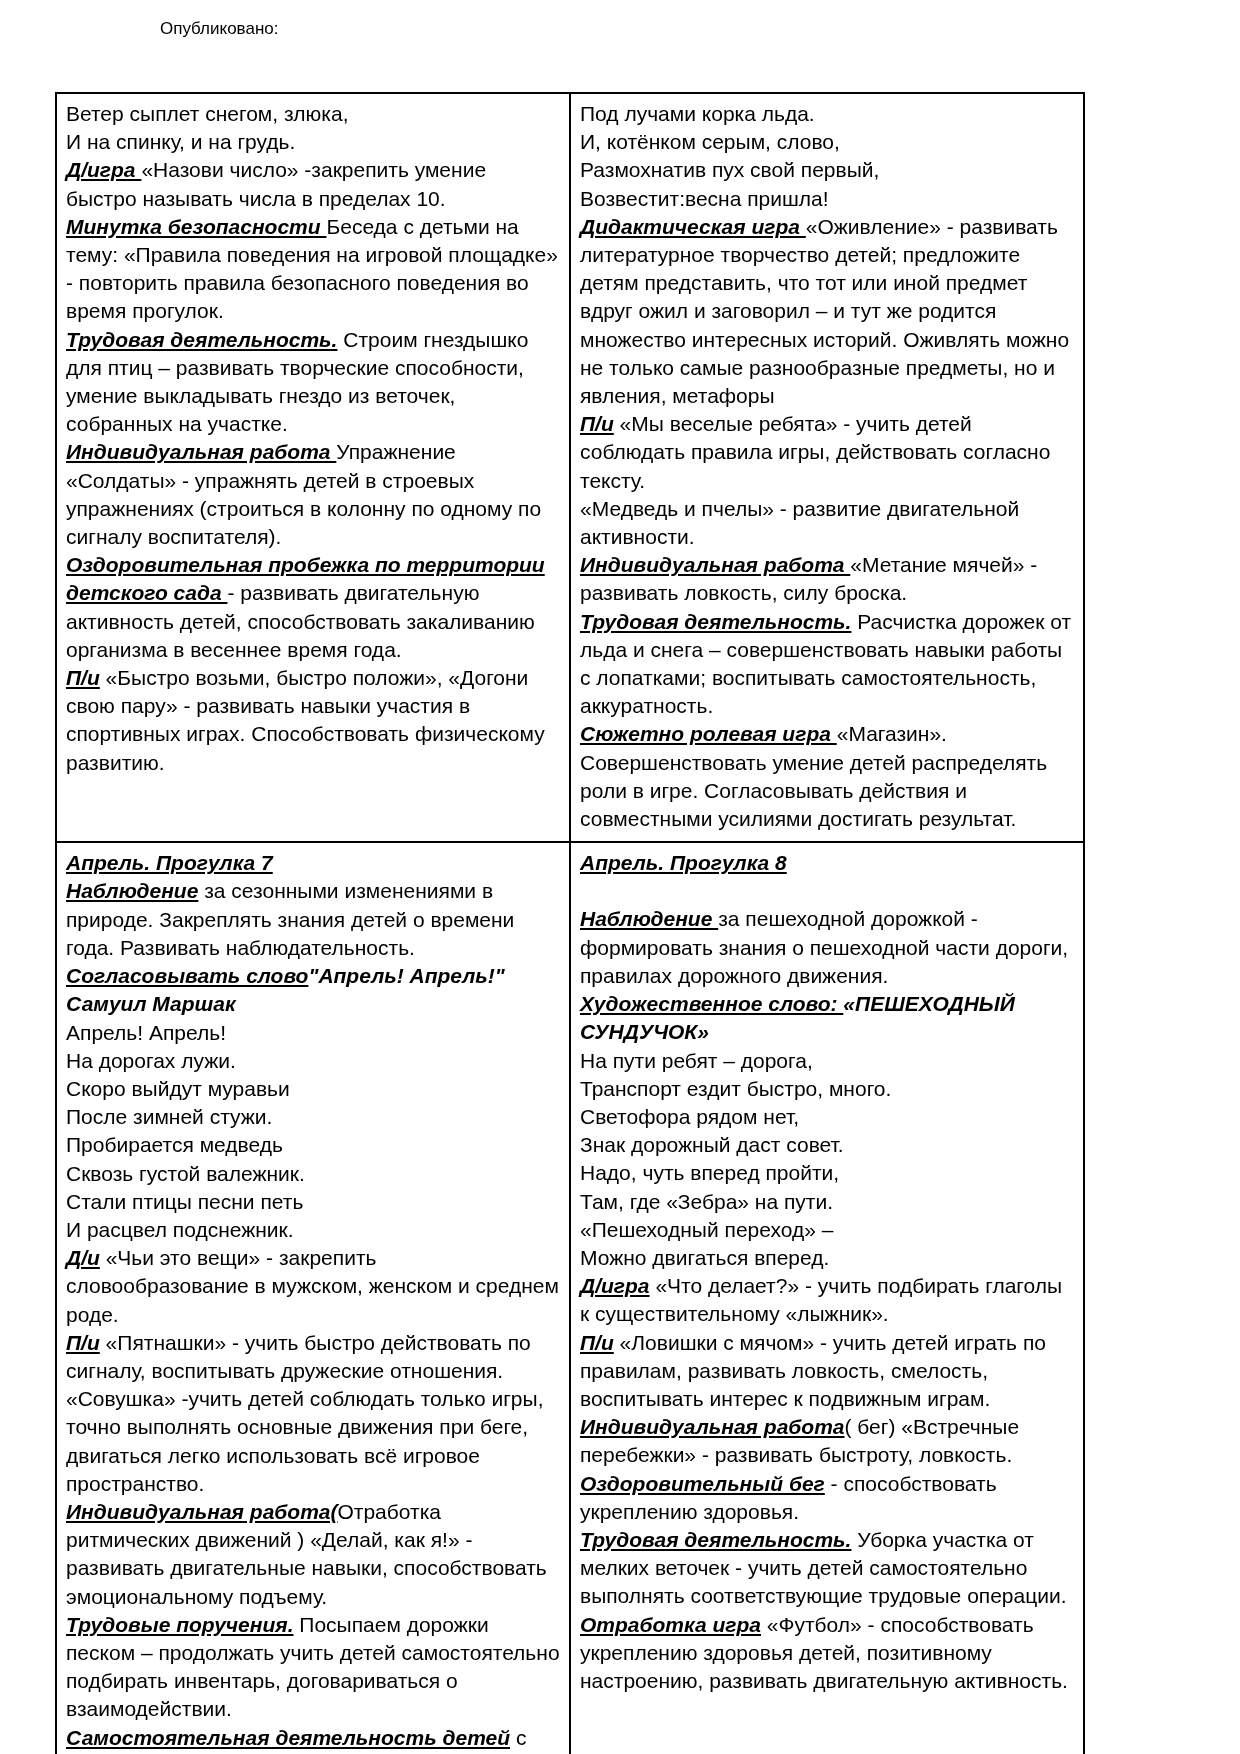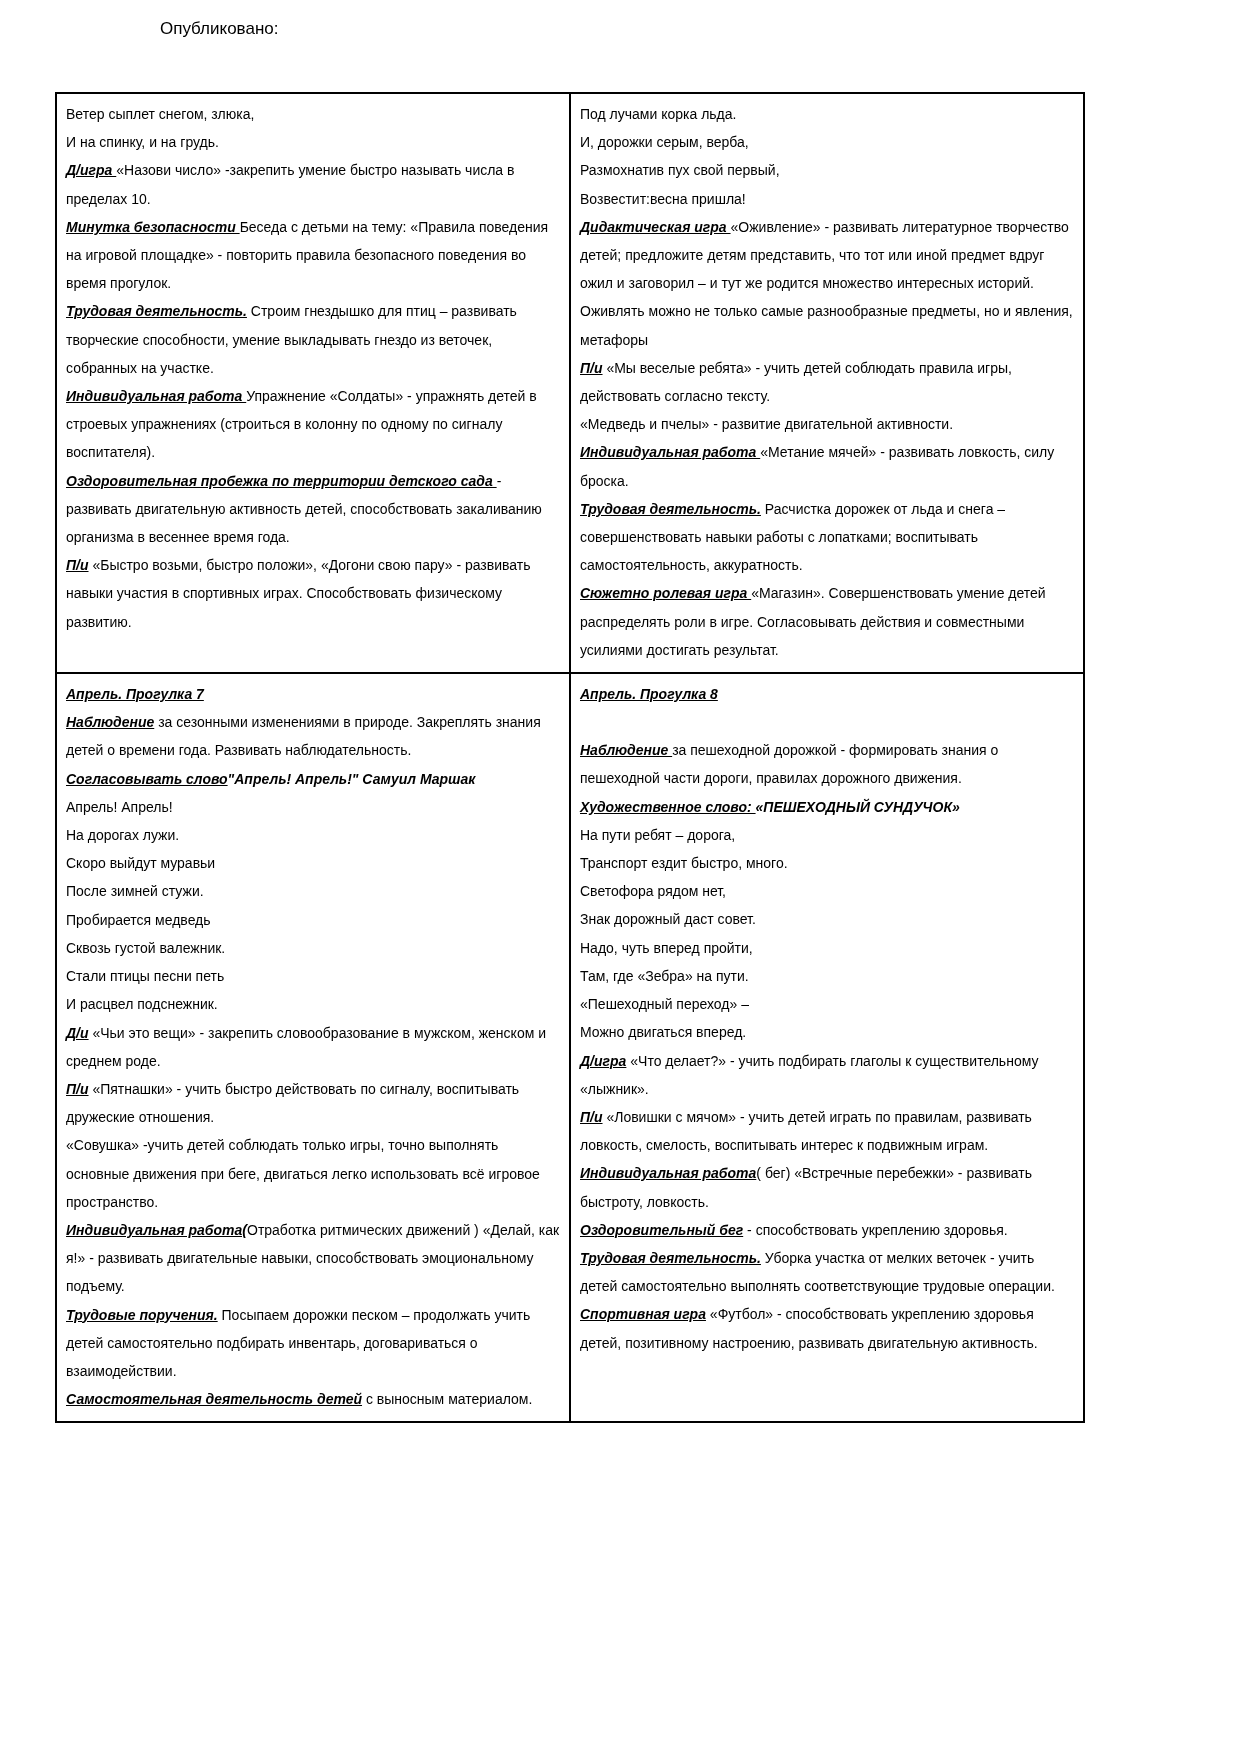--- a/index.html
+++ b/index.html
@@ -36,21 +36,21 @@
     left: 55px;
     top: 92px;
     width: 1030px;
     border-collapse: collapse;
     table-layout: fixed;
   }
   table.plan td {
     border: 2px solid #000000;
     vertical-align: top;
     padding: 6px 9px 8px 9px;
-    font-size: 14px;
+    font-size: 21px;
     line-height: 28.2px;
     width: 50%;
   }
   .cell p {
     margin: 0;
     text-align: left;
     text-indent: 0;
   }
   .blank { height: 28px; }
   b.u {
@@ -84,21 +84,21 @@
             <p>И на спинку, и на грудь.</p>
             <p><b class="u">Д/игра </b><span>«Назови число» -закрепить умение быстро называть числа в пределах 10.</span></p>
             <p><b class="u">Минутка безопасности </b><span>Беседа с детьми на тему: «Правила поведения на игровой площадке» - повторить правила безопасного поведения во время прогулок.</span></p>
             <p><b class="u">Трудовая деятельность.</b><span> Строим гнездышко для птиц – развивать творческие способности, умение выкладывать гнездо из веточек, собранных на участке.</span></p>
             <p><b class="u">Индивидуальная работа </b><span>Упражнение «Солдаты» - упражнять детей в строевых упражнениях (строиться в колонну по одному по сигналу воспитателя).</span></p>
             <p><b class="u">Оздоровительная пробежка по территории детского сада </b><span>- развивать двигательную активность детей, способствовать закаливанию организма в весеннее время года.</span></p>
             <p><b class="u">П/и</b><span> «Быстро возьми, быстро положи», «Догони свою пару» - развивать навыки участия в спортивных играх. Способствовать физическому развитию.</span></p>
           </td>
         <td class="cell">
             <p>Под лучами корка льда.</p>
-            <p>И, дорожки серым, верба,</p>
+            <p>И, котёнком серым, слово,</p>
             <p>Размохнатив пух свой первый,</p>
             <p>Возвестит:весна пришла!</p>
             <p><b class="u">Дидактическая игра </b><span>«Оживление» - развивать литературное творчество детей; предложите детям представить, что тот или иной предмет вдруг ожил и заговорил – и тут же родится множество интересных историй. Оживлять можно не только самые разнообразные предметы, но и явления, метафоры</span></p>
             <p><b class="u">П/и</b><span> «Мы веселые ребята» - учить детей соблюдать правила игры, действовать согласно тексту.</span></p>
             <p>«Медведь и пчелы» - развитие двигательной активности.</p>
             <p><b class="u">Индивидуальная работа </b><span>«Метание мячей» - развивать ловкость, силу броска.</span></p>
             <p><b class="u">Трудовая деятельность.</b><span> Расчистка дорожек от льда и снега – совершенствовать навыки работы с лопатками; воспитывать самостоятельность, аккуратность.</span></p>
             <p><b class="u">Сюжетно ролевая игра </b><span>«Магазин». Совершенствовать умение детей распределять роли в игре. Согласовывать действия и совместными усилиями достигать результат.</span></p>
           </td>
       </tr>
@@ -133,19 +133,19 @@
             <p>Знак дорожный даст совет.</p>
             <p>Надо, чуть вперед пройти,</p>
             <p>Там, где «Зебра» на пути.</p>
             <p>«Пешеходный переход» –</p>
             <p>Можно двигаться вперед.</p>
             <p><b class="u">Д/игра</b><span> «Что делает?» - учить подбирать глаголы к существительному «лыжник».</span></p>
             <p><b class="u">П/и</b><span> «Ловишки с мячом» - учить детей играть по правилам, развивать ловкость, смелость, воспитывать интерес к подвижным играм.</span></p>
             <p><b class="u">Индивидуальная работа</b><span>( бег) «Встречные перебежки» - развивать быстроту, ловкость.</span></p>
             <p><b class="u">Оздоровительный бег</b><span> - способствовать укреплению здоровья.</span></p>
             <p><b class="u">Трудовая деятельность.</b><span> Уборка участка от мелких веточек - учить детей самостоятельно выполнять соответствующие трудовые операции.</span></p>
-            <p><b class="u">Спортивная игра</b><span> «Футбол» -  способствовать укреплению здоровья детей, позитивному настроению, развивать двигательную активность.</span></p>
+            <p><b class="u">Отработка игра</b><span> «Футбол» -  способствовать укреплению здоровья детей, позитивному настроению, развивать двигательную активность.</span></p>
           </td>
       </tr>
     </tbody>
   </table>
 
 </div>
 
 </body></html>

